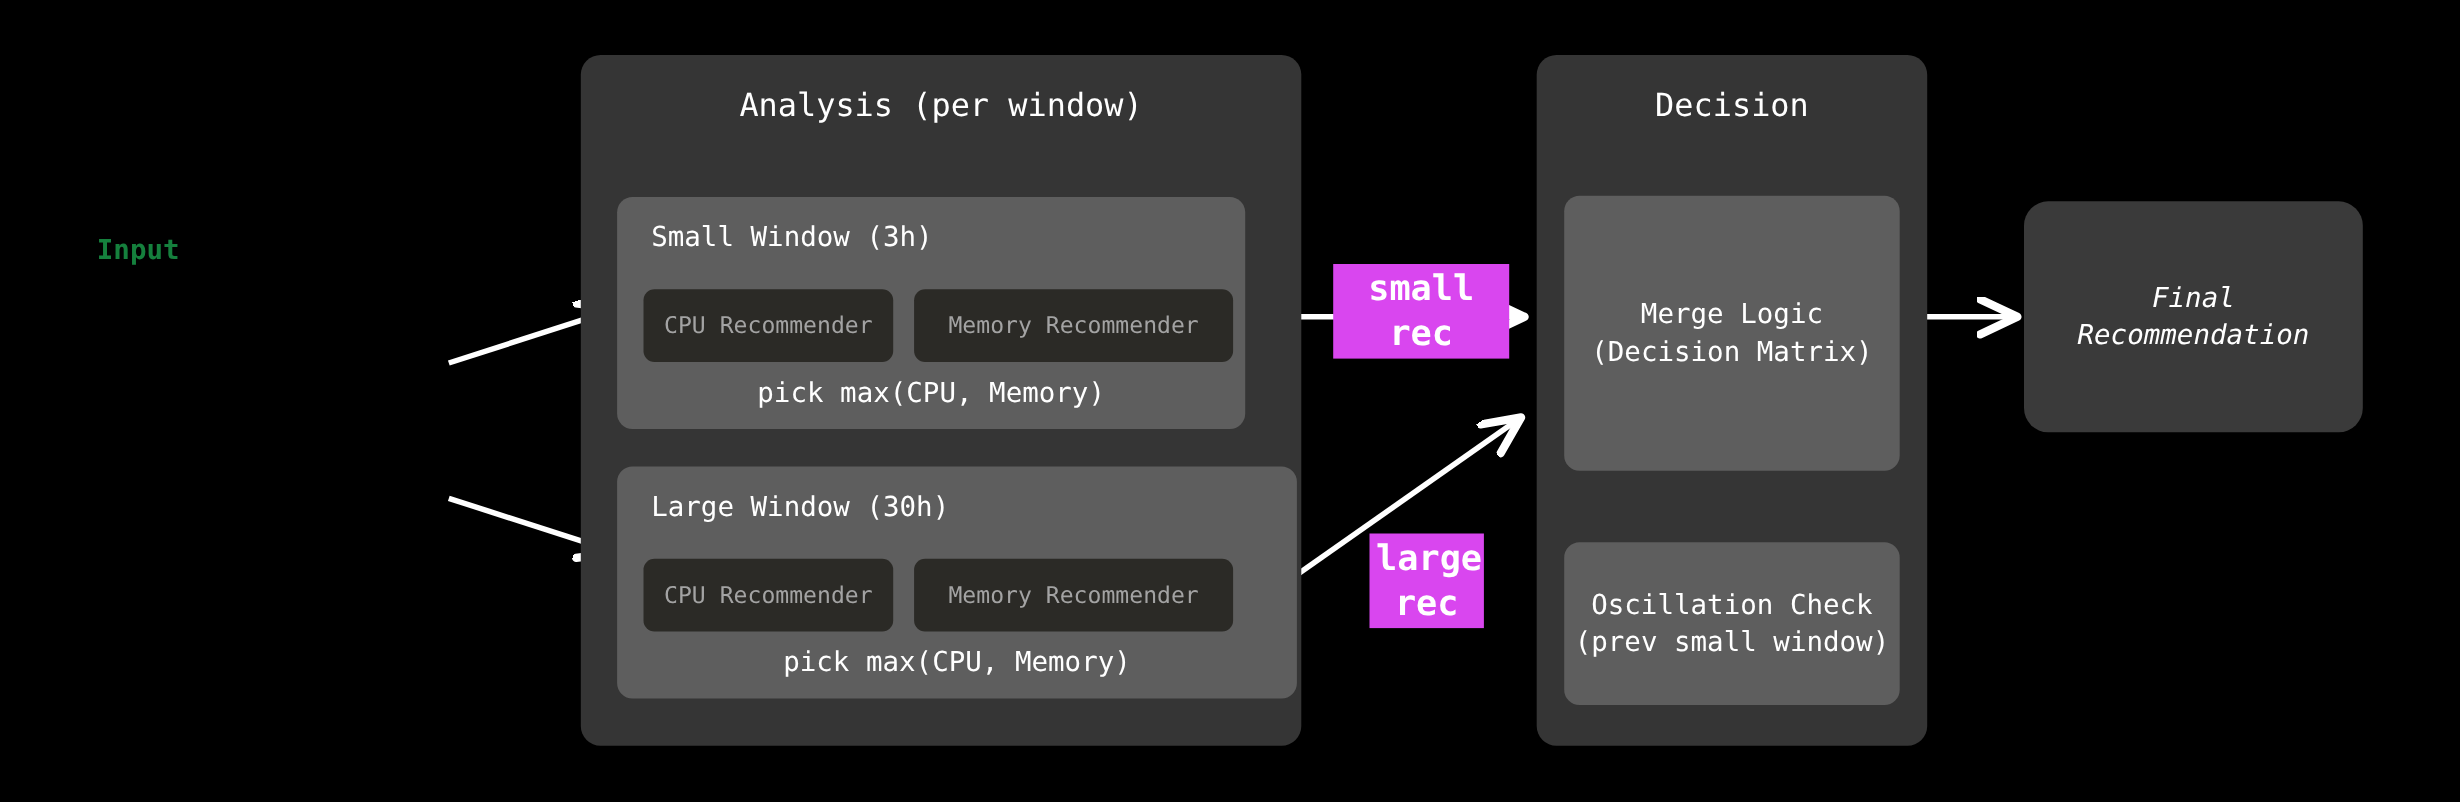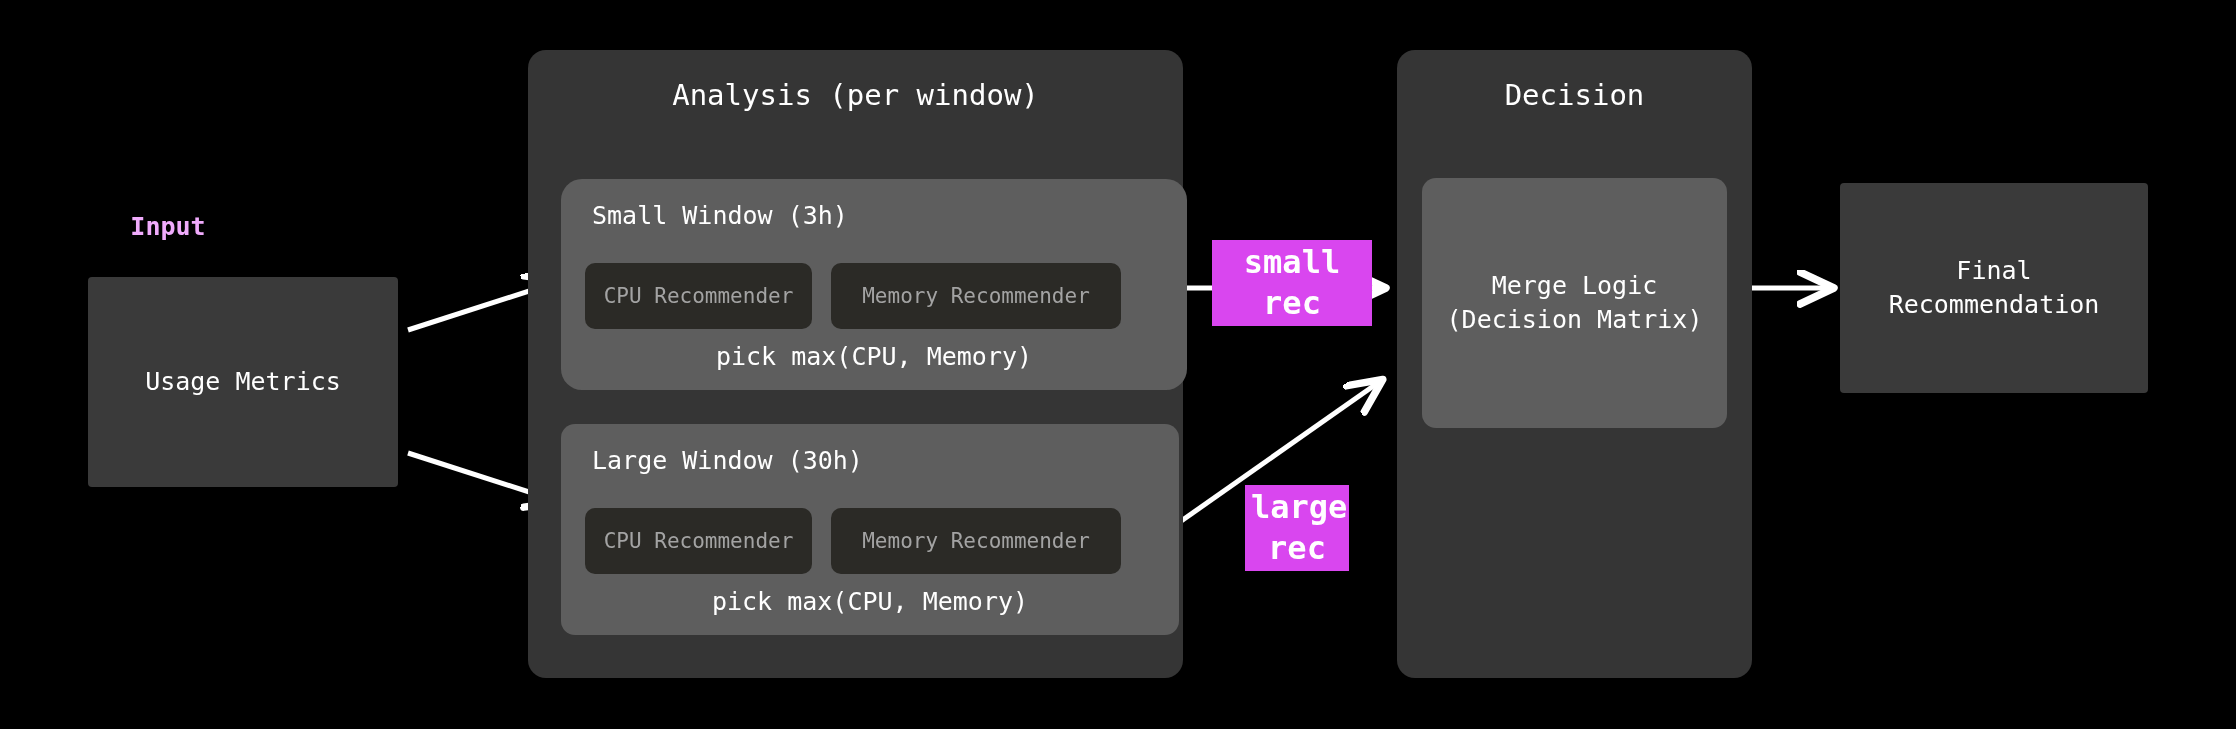--- a/index.html
+++ b/index.html
@@ -73,29 +73,30 @@
     font-size: 21px;
     color: #a3a3a3;
     white-space: pre;
   }
 
   
   .dark-box {
     position: absolute;
     box-sizing: border-box;
     background: #3a3a3a;
-    border-radius: 4px;
+    border-radius: 22px;
     display: flex;
     align-items: center;
     justify-content: center;
     text-align: center;
     font-size: 25px;
     color: #ffffff;
     line-height: 1.35;
     white-space: pre-line;
+    font-style: italic;
   }
 
   
   .grey-box {
     position: absolute;
     box-sizing: border-box;
     background: #5e5e5e;
     border-radius: 14px;
     display: flex;
     align-items: center;
@@ -105,23 +106,23 @@
     color: #ffffff;
     line-height: 1.35;
     white-space: pre-line;
   }
 
   
   .free-label {
     position: absolute;
     font-size: 25px;
     font-weight: bold;
-    color: #f0abfc;
-    white-space: pre;
-    text-align: center;
+    color: #15803d;
+    white-space: pre;
+    text-align: left;
   }
   .edge-label {
     position: absolute;
     font-size: 32px;
     font-weight: bold;
     color: #ffffff;
     background: #d946ef;
     text-align: center;
     white-space: pre-line;
     line-height: 1.28;
@@ -158,27 +159,26 @@
 
     <line x1="1157" y1="538" x2="1382" y2="380" stroke="#ffffff" stroke-width="5" marker-end="url(#ah)"></line>
 
     <line x1="1745" y1="288" x2="1833" y2="288" stroke="#ffffff" stroke-width="5" marker-end="url(#ah)"></line>
 
     <line x1="1578" y1="487" x2="1578" y2="424" stroke="#ffffff" stroke-width="5" stroke-dasharray="12,22" marker-end="url(#ah)"></line>
   </svg>
 
   <div class="free-label" style="left:88px; top:212px; width:160px;">Input</div>
 
-  <div class="dark-box" style="left:88px; top:277px; width:310px; height:210px;">Usage Metrics</div>
 
   <div class="cluster" style="left:528px; top:50px; width:655px; height:628px;">
     <div class="cluster-title" style="top:28px;">Analysis (per window)</div>
   </div>
 
-  <div class="window-box" style="left:561px; top:179px; width:626px; height:211px;border-radius:21px;">
+  <div class="window-box" style="left:561px; top:179px; width:571px; height:211px;">
     <div class="window-title" style="left:31px; top:22px;">Small Window (3h)</div>
 
     <div class="chip" style="left:24px; top:84px; width:227px; height:66px;">CPU Recommender</div>
 
     <div class="chip" style="left:270px; top:84px; width:290px; height:66px;">Memory Recommender</div>
 
     <div class="window-footer" style="top:163px;">pick max(CPU, Memory)</div>
   </div>
 
   <div class="window-box" style="left:561px; top:424px; width:618px; height:211px;">
@@ -191,20 +191,22 @@
     <div class="window-footer" style="top:163px;">pick max(CPU, Memory)</div>
   </div>
 
   <div class="cluster" style="left:1397px; top:50px; width:355px; height:628px;">
     <div class="cluster-title" style="top:28px;">Decision</div>
   </div>
 
   <div class="grey-box" style="left:1422px; top:178px; width:305px; height:250px;">Merge Logic
 (Decision Matrix)</div>
 
+  <div class="grey-box" style="left:1422px; top:493px; width:305px; height:148px;">Oscillation Check
+(prev small window)</div>
 
   <div class="dark-box" style="left:1840px; top:183px; width:308px; height:210px;">Final
 Recommendation</div>
 
   <div class="edge-label" style="left:1212px; top:240px; width:148px;">small rec</div>
 
   <div class="edge-label" style="left:1245px; top:485px; width:92px;">large
 rec</div>
 
 </div>

